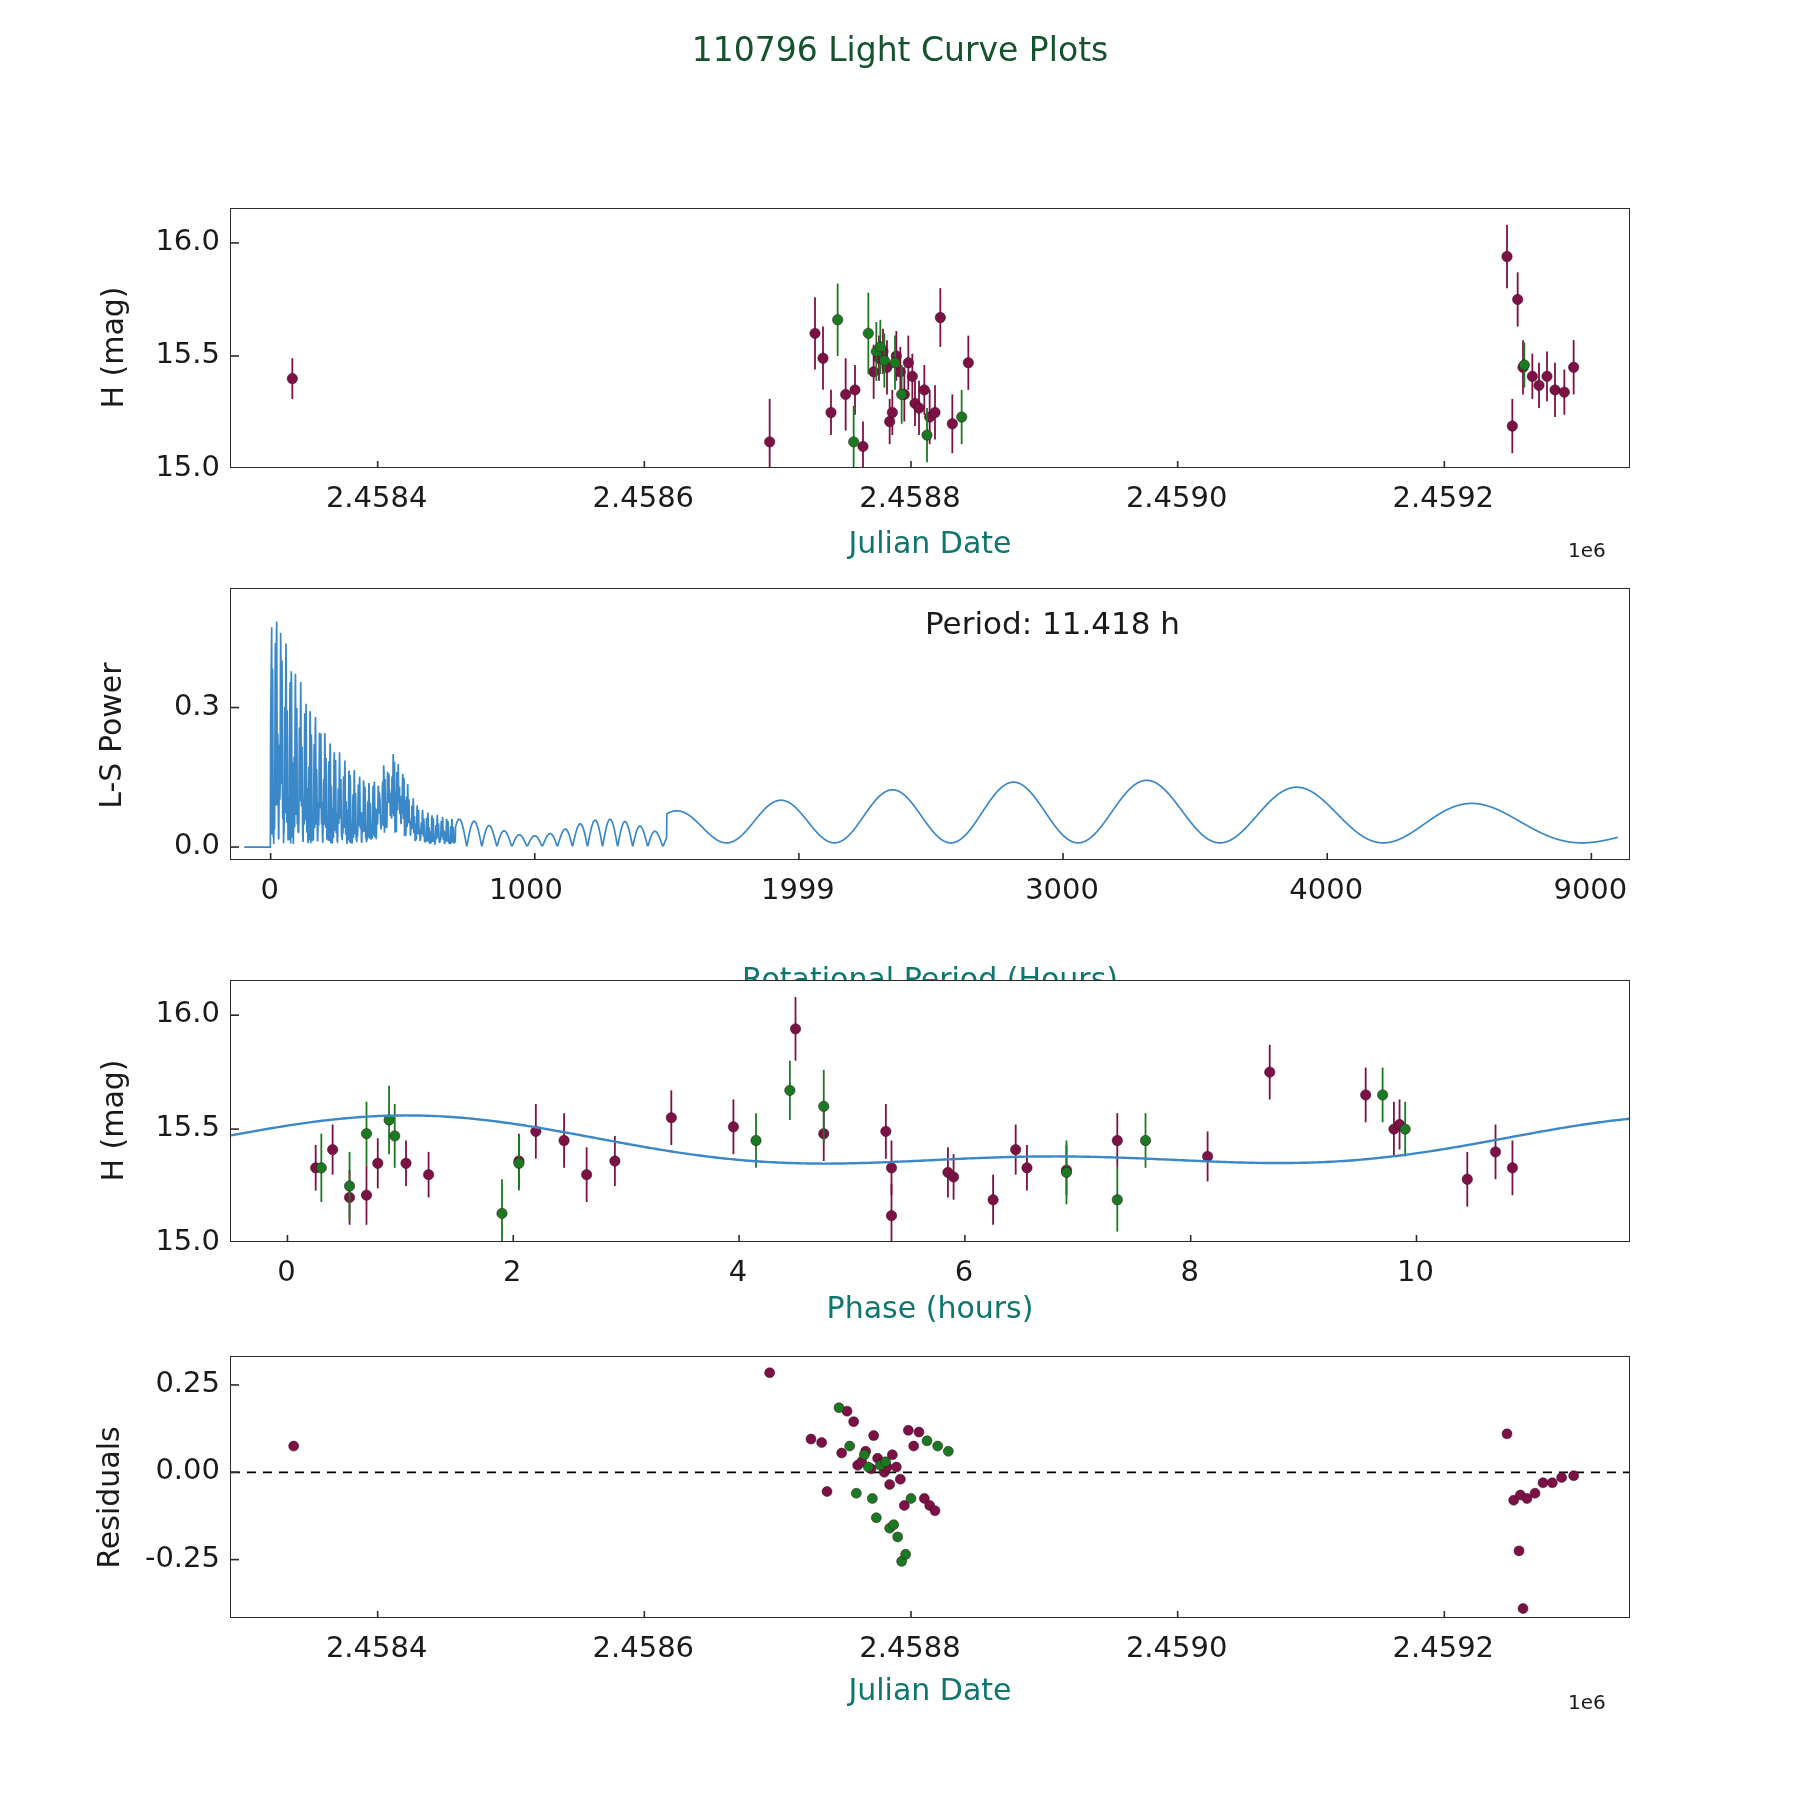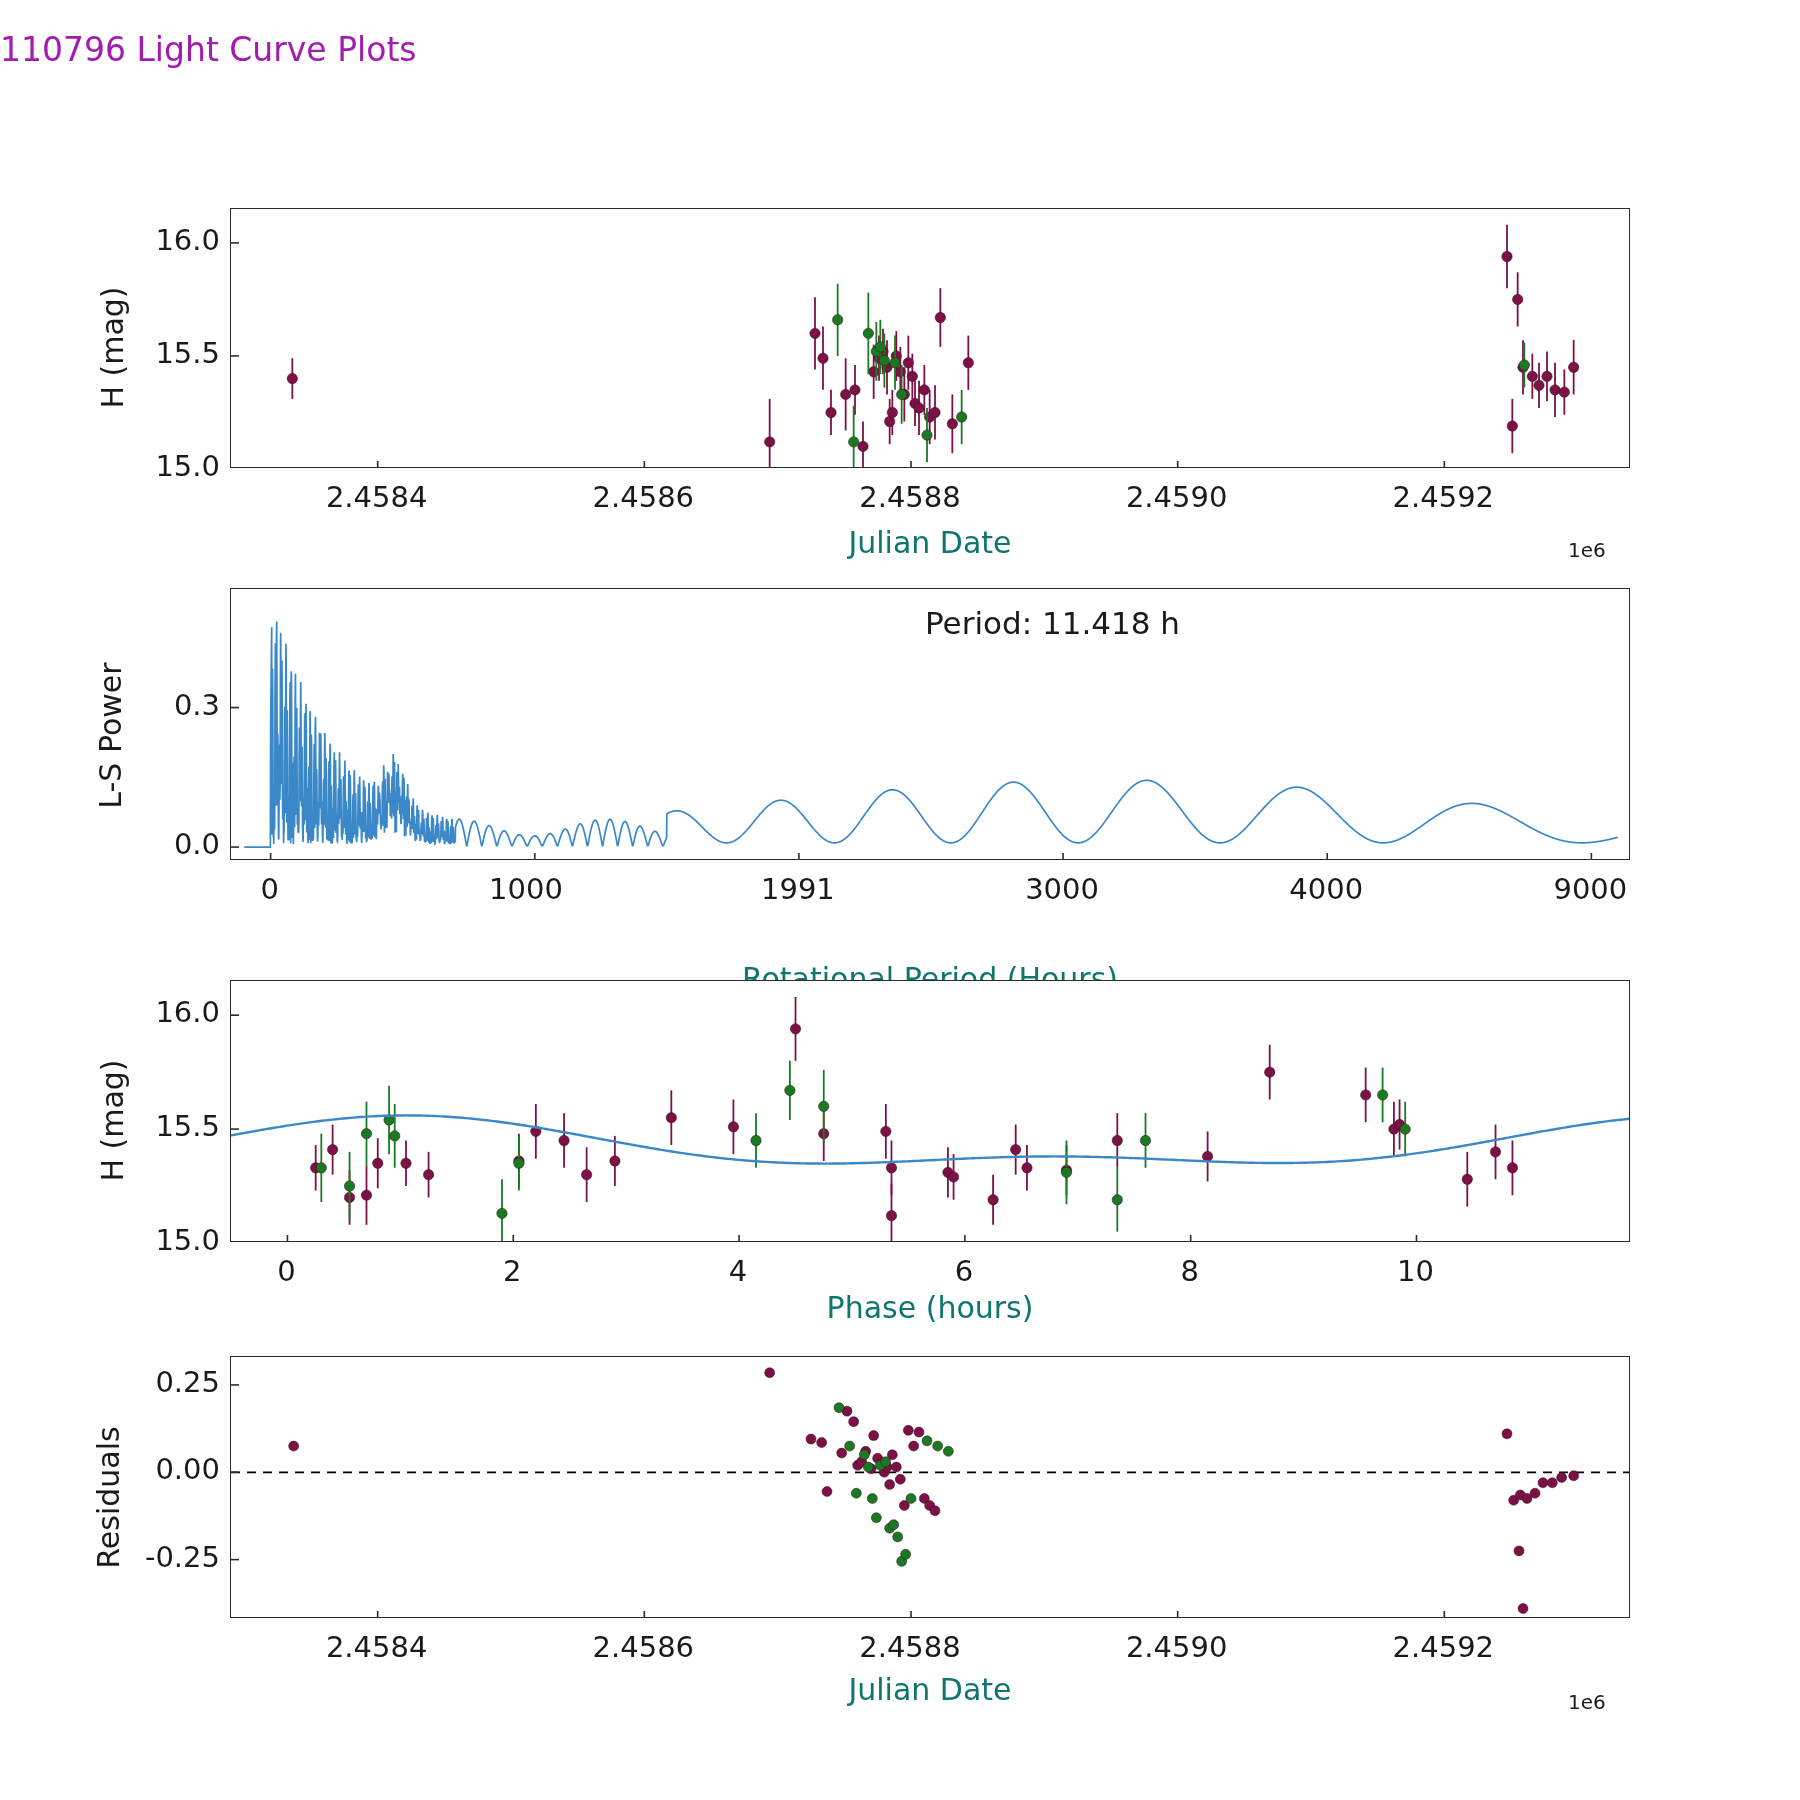--- a/index.html
+++ b/index.html
@@ -17,22 +17,23 @@
   #figure {
     position: relative;
     width: 1800px;
     height: 1800px;
   }
   .fig-title {
     position: absolute;
     top: 30px;
     left: 0;
     width: 1800px;
+    text-align: center;
     font-size: 33px;
-    color: #a21caf;
+    color: #14532d;
   }
   .panel {
     position: absolute;
   }
   .axes {
     position: absolute;
     left: 0;
     top: 0;
     width: 100%;
     height: 100%;
@@ -435,21 +436,21 @@
       <div class="tick-label tick-x" style="left: 286.667px; top: 480px; width: 180px;">2.4584</div>
       <div class="tick-label tick-x" style="left: 553.333px; top: 480px; width: 180px;">2.4586</div>
       <div class="tick-label tick-x" style="left: 820px; top: 480px; width: 180px;">2.4588</div>
       <div class="tick-label tick-x" style="left: 1086.67px; top: 480px; width: 180px;">2.4590</div>
       <div class="tick-label tick-x" style="left: 1353.33px; top: 480px; width: 180px;">2.4592</div>
       <div class="tick-label tick-y" style="left: 80px; top: 449px; width: 140px;">15.0</div>
       <div class="tick-label tick-y" style="left: 80px; top: 335.957px; width: 140px;">15.5</div>
       <div class="tick-label tick-y" style="left: 80px; top: 222.913px; width: 140px;">16.0</div>
       <div class="tick-label tick-x" style="left: 179.623px; top: 872px; width: 180px;">0</div>
       <div class="tick-label tick-x" style="left: 436px; top: 872px; width: 180px;">1000</div>
-      <div class="tick-label tick-x" style="left: 707.925px; top: 872px; width: 180px;">1991</div>
+      <div class="tick-label tick-x" style="left: 707.925px; top: 872px; width: 180px;">1999</div>
       <div class="tick-label tick-x" style="left: 972.075px; top: 872px; width: 180px;">3000</div>
       <div class="tick-label tick-x" style="left: 1236.23px; top: 872px; width: 180px;">4000</div>
       <div class="tick-label tick-x" style="left: 1500.38px; top: 872px; width: 180px;">9000</div>
       <div class="tick-label tick-y" style="left: 80px; top: 827.051px; width: 140px;">0.0</div>
       <div class="tick-label tick-y" style="left: 80px; top: 687.564px; width: 140px;">0.3</div>
       <div class="tick-label tick-x" style="left: 196.452px; top: 1254px; width: 180px;">0</div>
       <div class="tick-label tick-x" style="left: 422.258px; top: 1254px; width: 180px;">2</div>
       <div class="tick-label tick-x" style="left: 648.065px; top: 1254px; width: 180px;">4</div>
       <div class="tick-label tick-x" style="left: 873.871px; top: 1254px; width: 180px;">6</div>
       <div class="tick-label tick-x" style="left: 1099.68px; top: 1254px; width: 180px;">8</div>

